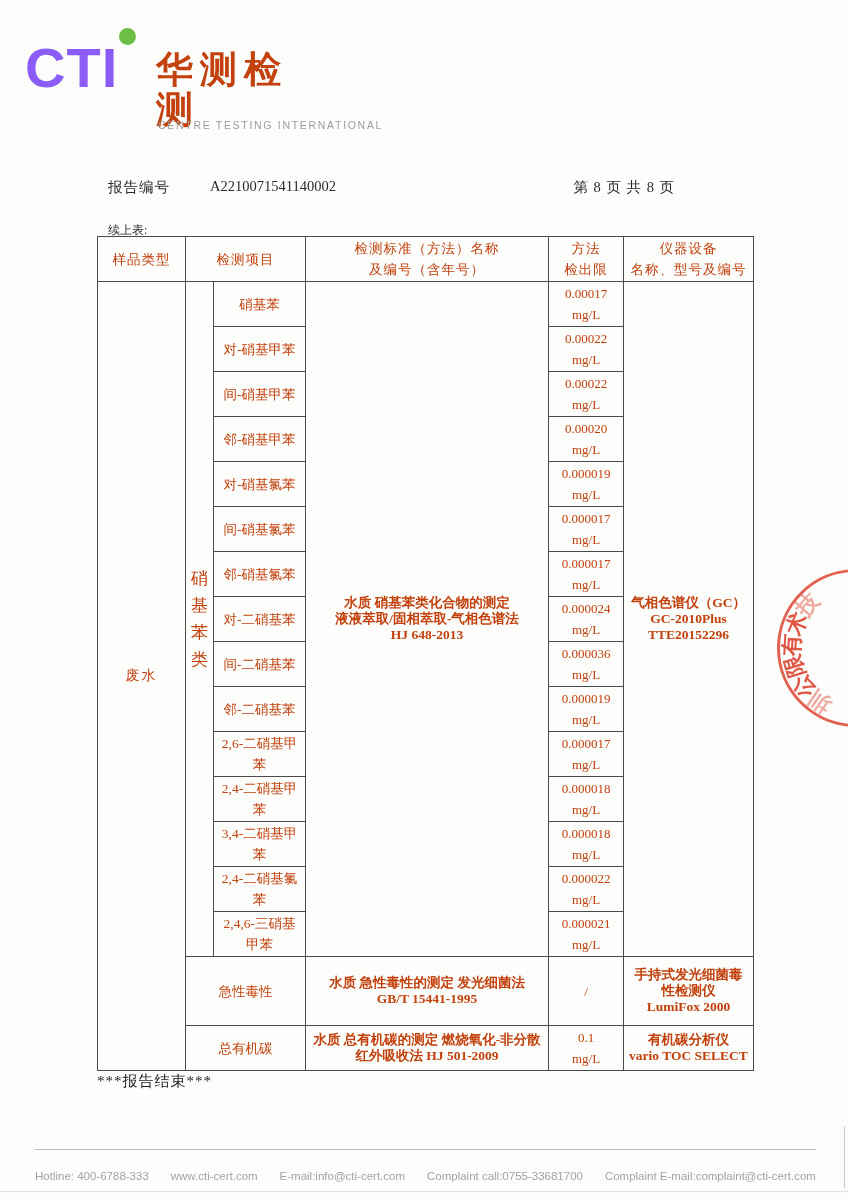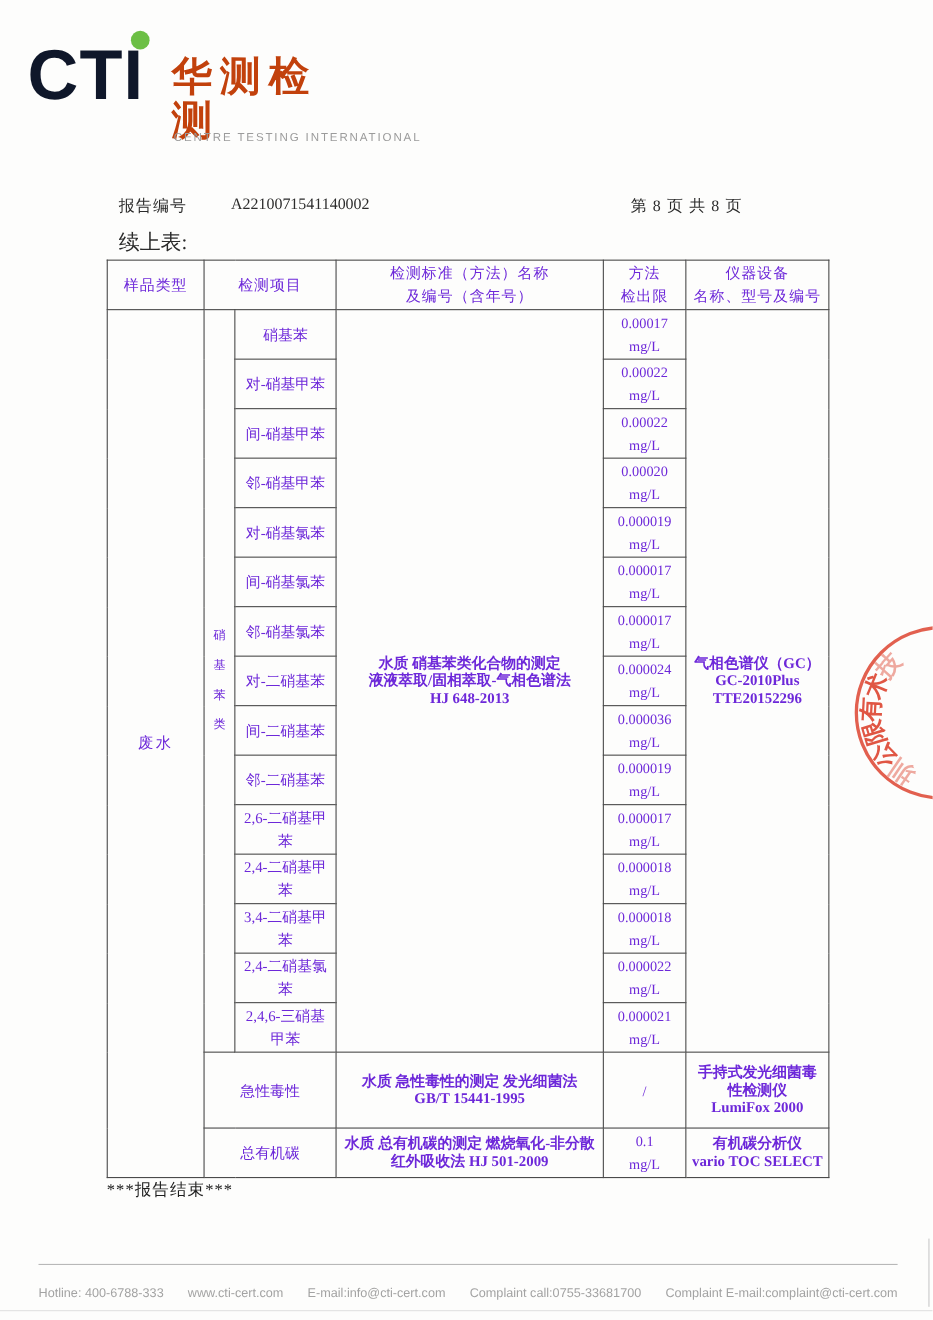--- a/index.html
+++ b/index.html
@@ -11,22 +11,22 @@
     overflow: hidden;
     font-family: "Liberation Serif", "DejaVu Serif", serif;
     color: #2b2b2b;
   }
 
   
   .logo { position: absolute; top: 30px; left: 25px; width: 290px; height: 80px; }
   .cti {
     position: absolute; left: 0; top: 6px;
     font-family: "Liberation Sans", sans-serif;
-    font-weight: bold; font-size: 64px; line-height: 64px;
-    letter-spacing: 1px; color: #0f172a;
+    font-weight: bold; font-size: 56px; line-height: 64px;
+    letter-spacing: 1px; color: #8b5cf6;
   }
   .cti-dot {
     position: absolute; left: 94px; top: -2px;
     width: 17px; height: 17px; border-radius: 50%;
     background: #6cbf45;
   }
   .logo-cn {
     position: absolute; left: 131px; top: 20px;
     font-size: 37px; line-height: 40px; letter-spacing: 7px;
     color: #c2410c; font-weight: bold;
@@ -38,42 +38,42 @@
     font-size: 10.5px; letter-spacing: 1.7px; color: #9b9b9b;
     white-space: nowrap;
     margin-top: 25px;
   }
 
   
   .report-line { position: absolute; top: 178px; left: 0; width: 768px; height: 20px; font-size: 14.5px; }
   .report-no-label { position: absolute; left: 108px; letter-spacing: 1px; }
   .report-no-value { position: absolute; left: 210px; }
   .page-indicator { position: absolute; right: 93px; letter-spacing: 1px; }
-  .continuation { position: absolute; top: 207px; left: 108px; font-size: 19px; }
+  .continuation { position: absolute; top: 222px; left: 108px; font-size: 12px; }
 
   
   .table-wrap { position: absolute; top: 236px; left: 97px; }
   table.doc-table {
     border-collapse: collapse; table-layout: fixed;
-    width: 656px; font-size: 13.5px; color: #6d28d9;
+    width: 656px; font-size: 13.5px; color: #c2410c;
   }
   .doc-table th, .doc-table td {
     border: 1px solid #4a4a4a;
     text-align: center; vertical-align: middle;
     padding: 1px 2px; overflow: hidden;
   }
   .doc-table thead th {
     height: 42px; font-weight: normal;
     white-space: pre-line; line-height: 21px; letter-spacing: 1px;
   }
   td.item-cell { height: 42px; white-space: pre-line; line-height: 21px; }
   td.mdl-cell { white-space: pre-line; line-height: 21px; font-size: 13px; }
   td.standard-cell, td.instrument-cell { white-space: pre-line; line-height: 16px; font-weight: bold; }
   td.sample-cell { letter-spacing: 2px; font-size: 14px; }
-  td.group-cell { line-height: 27px; padding: 0 3px; word-break: break-all; font-size: 11px; }
+  td.group-cell { line-height: 27px; padding: 0 3px; word-break: break-all; font-size: 17px; }
   tr.tall td { height: 66px; }
 
   
   .end-note {
     position: absolute; top: 1072px; left: 97px; width: 656px;
     text-align: left; font-size: 15px; letter-spacing: 1px; color: #1f1f1f;
   }
 
   
   .stamp { position: absolute; left: 777px; top: 569px; width: 158px; height: 158px; }

